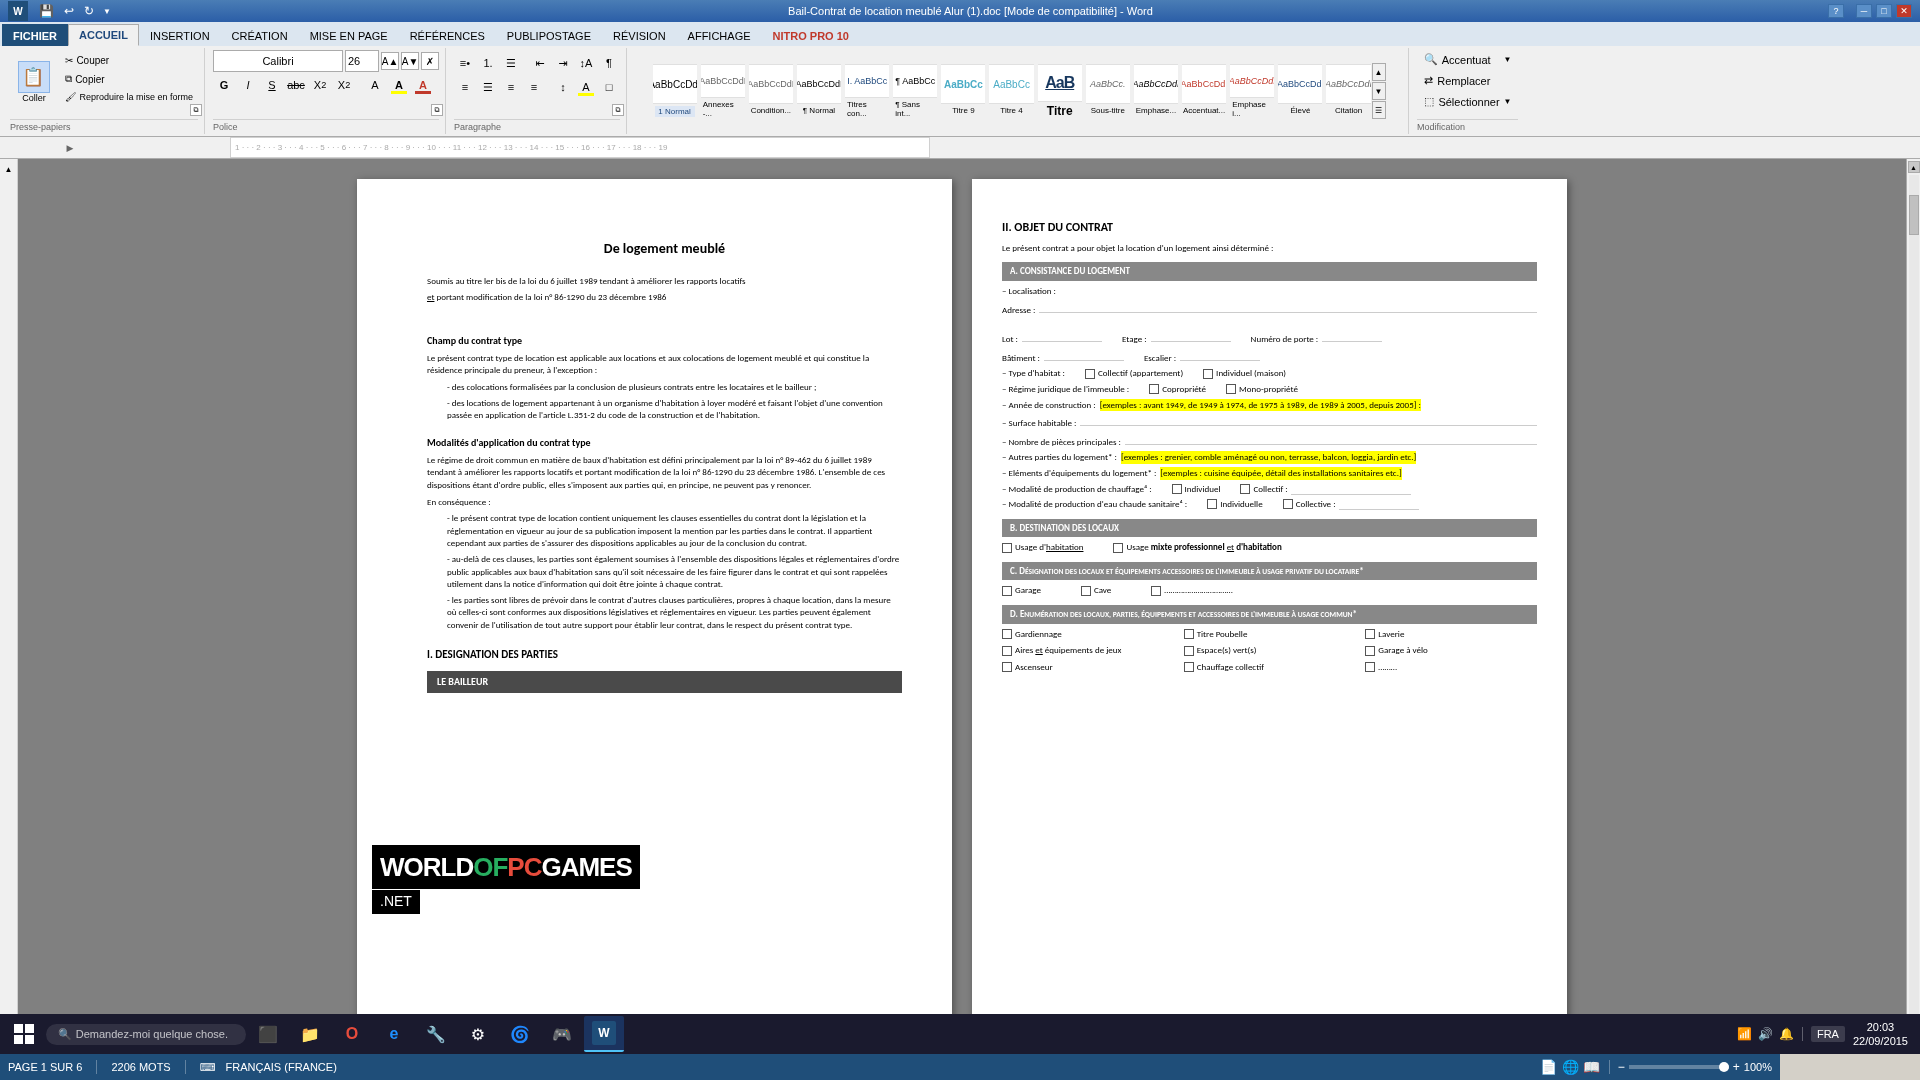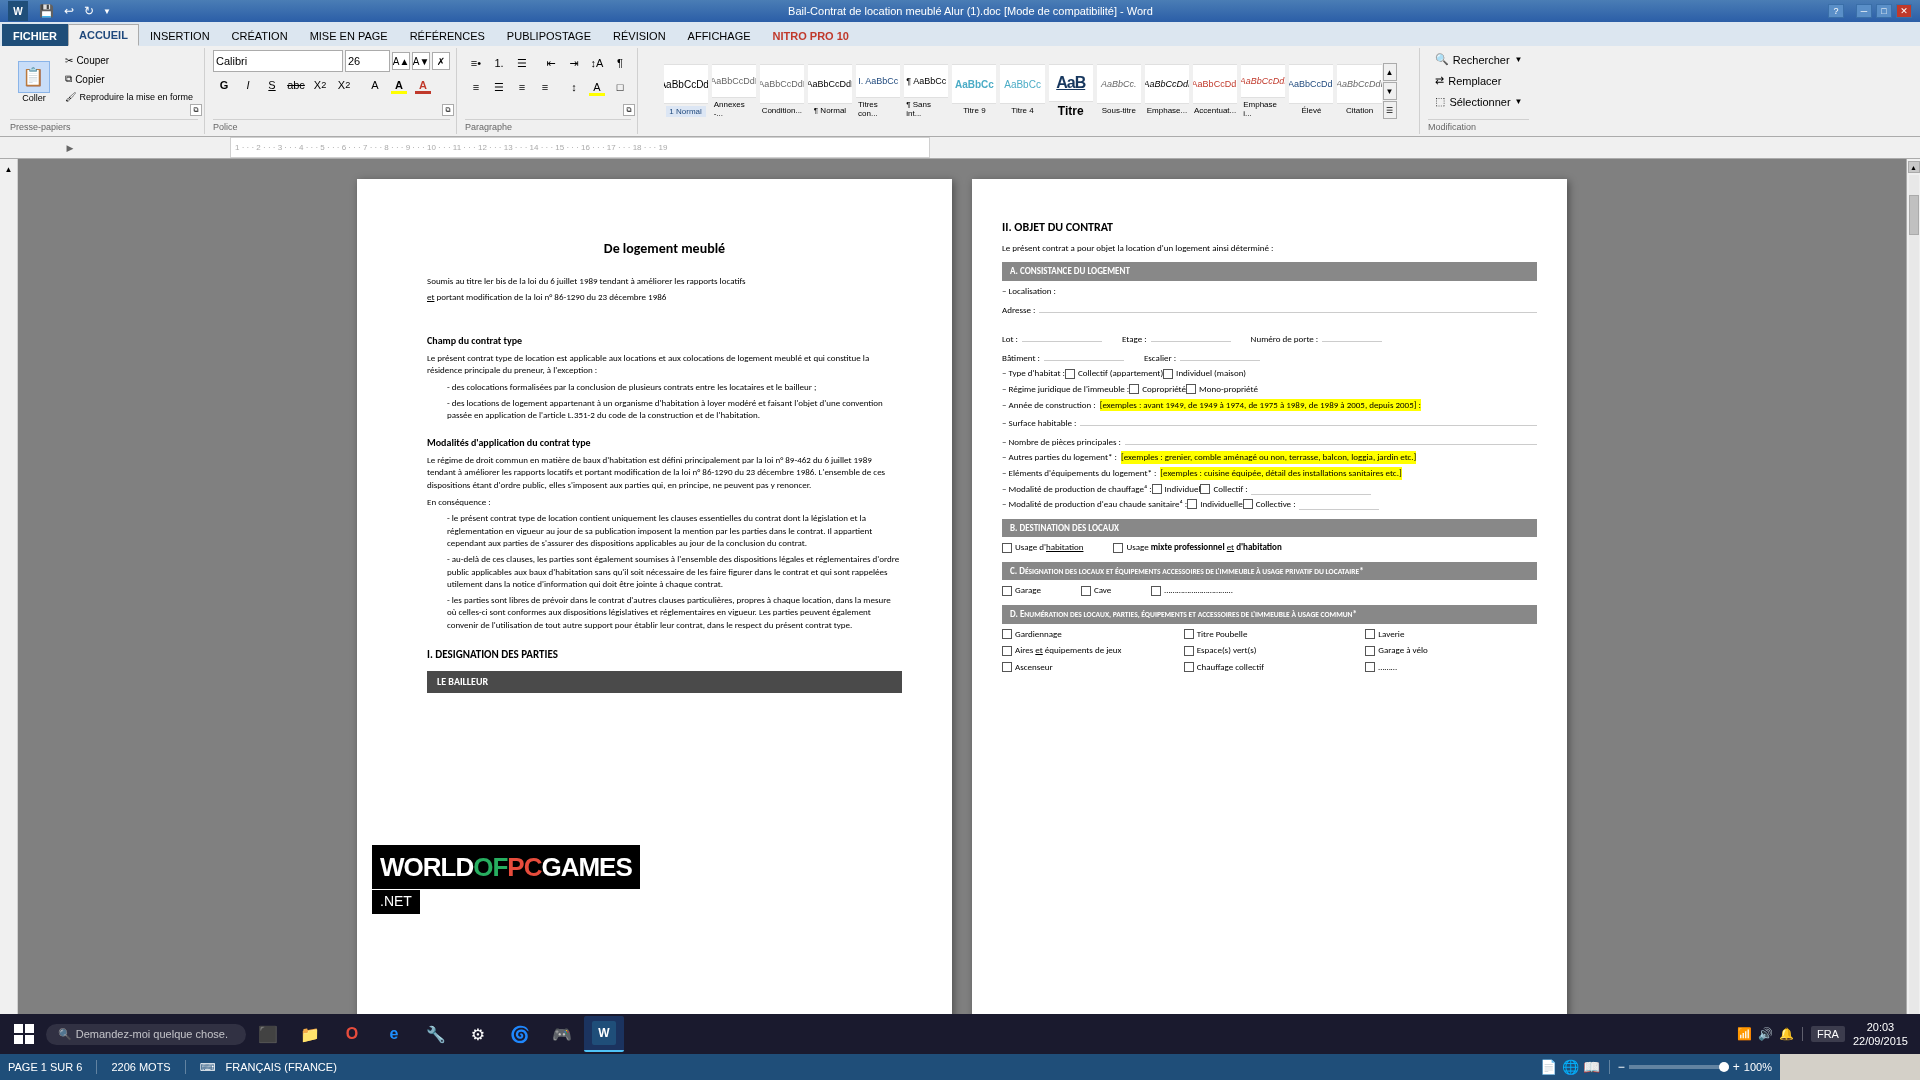--- a/index.html
+++ b/index.html
@@ -134,23 +134,24 @@
       align-items: center;
       gap: 2px;
     }
     .font-select {
       width: 130px;
       height: 22px;
       border: 1px solid #ababab;
       font-size: 11px;
       padding: 1px 2px;
       background: white;
+      text-align: center;
     }
     .size-select {
-      width: 45px;
+      width: 34px;
       height: 22px;
       border: 1px solid #ababab;
       font-size: 11px;
       padding: 1px 2px;
       background: white;
     }
     .small-btn {
       width: 18px;
       height: 18px;
       border: 1px solid #ababab;
@@ -398,20 +399,21 @@
     .lot-row {
       display: flex;
       gap: 20px;
       margin: 3px 0;
       font-size: 9px;
     }
     .lot-item { display: flex; gap: 4px; align-items: baseline; }
     .type-hab-row {
       display: flex;
       align-items: center;
+      gap: 20px;
       margin: 3px 0;
       font-size: 9px;
     }
     .checkbox-item {
       display: flex;
       align-items: center;
       gap: 3px;
     }
     .checkbox {
       width: 10px;
@@ -839,21 +841,21 @@
           <div class="style-scroll-btn">▼</div>
           <div class="style-scroll-btn">☰</div>
         </div>
       </div>
     </div>
 
     <div class="ribbon-group" style="position:relative; min-width:110px; border-right:none;">
       <div style="display:flex; flex-direction:column; gap:2px; flex:1;">
         <div class="rech-btn">
           <span>🔍</span>
-          <span>Rechercher</span>
+          <span>Accentuat</span>
           <span style="margin-left:auto; font-size:8px;">▼</span>
         </div>
         <div class="rech-btn">
           <span>⇄</span>
           <span>Remplacer</span>
         </div>
         <div class="rech-btn">
           <span>⬚</span>
           <span>Sélectionner</span>
           <span style="margin-left:auto; font-size:8px;">▼</span>

